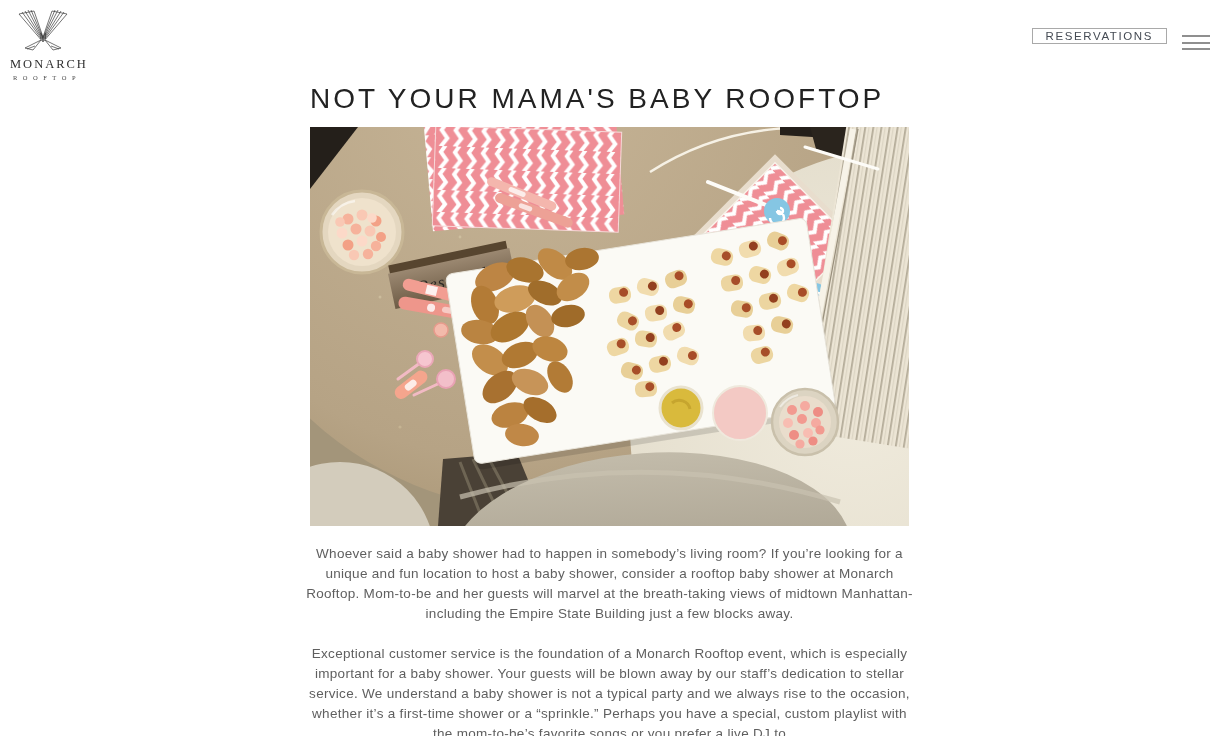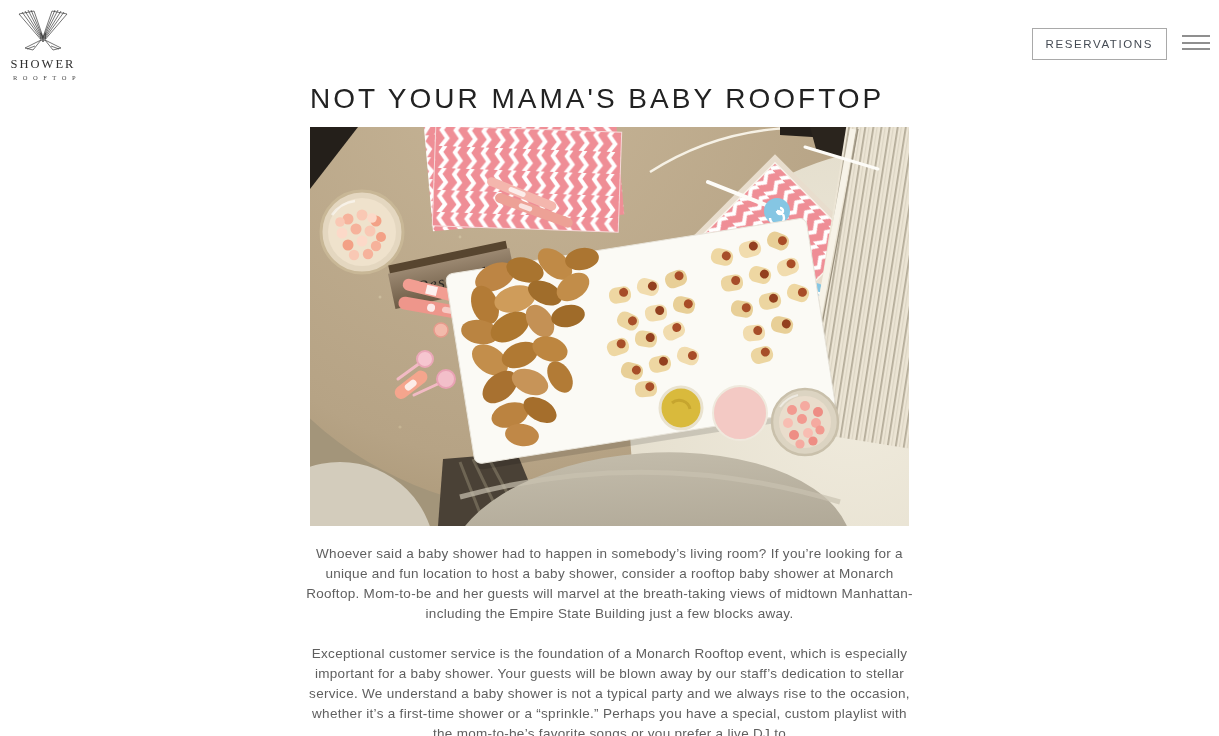--- a/index.html
+++ b/index.html
@@ -6,21 +6,21 @@
   body{
     width:1219px;height:736px;overflow:hidden;position:relative;
     background:#ffffff;
     font-family:"Liberation Sans",sans-serif;
   }
   
   .logo{position:absolute;left:10px;top:6px;width:66px;text-align:center;cursor:pointer;}
   .logo-name{font-family:"Liberation Serif",serif;font-size:12.5px;letter-spacing:2px;color:#2f2f2f;margin-top:1px;}
   .logo-sub{font-family:"Liberation Serif",serif;font-size:6.5px;letter-spacing:5.5px;color:#4a4a4a;margin-top:2px;margin-left:3px;}
   .reservations-btn{
-    position:absolute;right:52px;top:28px;height:32px;padding:0 13px;
+    position:absolute;right:52px;top:28px;height:16px;padding:0 13px;
     background:#fff;border:1px solid #a9a9a9;border-radius:0;
     font-family:"Liberation Sans",sans-serif;font-size:11.5px;letter-spacing:1.6px;
     color:#454b54;cursor:pointer;
   }
   .hamburger{position:absolute;right:9px;top:35px;width:28px;height:15px;cursor:pointer;}
   .hamburger span{display:block;height:2px;background:#8f8f8f;margin-bottom:4.5px;}
   
   .page-title{
     position:absolute;left:310px;top:83px;margin:0;white-space:nowrap;
     font-size:28px;font-weight:400;letter-spacing:3px;color:#222;
@@ -55,21 +55,21 @@
           <path d="M32 32 L44 4"></path>
           <path d="M32 31 L41 5"></path>
         <path d="M56 8 L41 5"></path>
         <path d="M30 34 L14 42 L22 44 Z"></path>
           <path d="M16 43 L24 40"></path>
         <path d="M34 34 L50 42 L42 44 Z"></path>
           <path d="M48 43 L40 40"></path>
         <text x="32" y="33" text-anchor="middle" font-family="Liberation Serif,serif" font-size="8" fill="#3a3a3a" stroke="none">M</text>
       </svg>
     </span>
-    <div class="logo-name">SHOWER</div>
+    <div class="logo-name">MONARCH</div>
     <div class="logo-sub">ROOFTOP</div>
   </div>
 
   <button class="reservations-btn">RESERVATIONS</button>
 
   <div class="hamburger">
     <span></span>
       <span></span>
       <span></span>
   </div>

